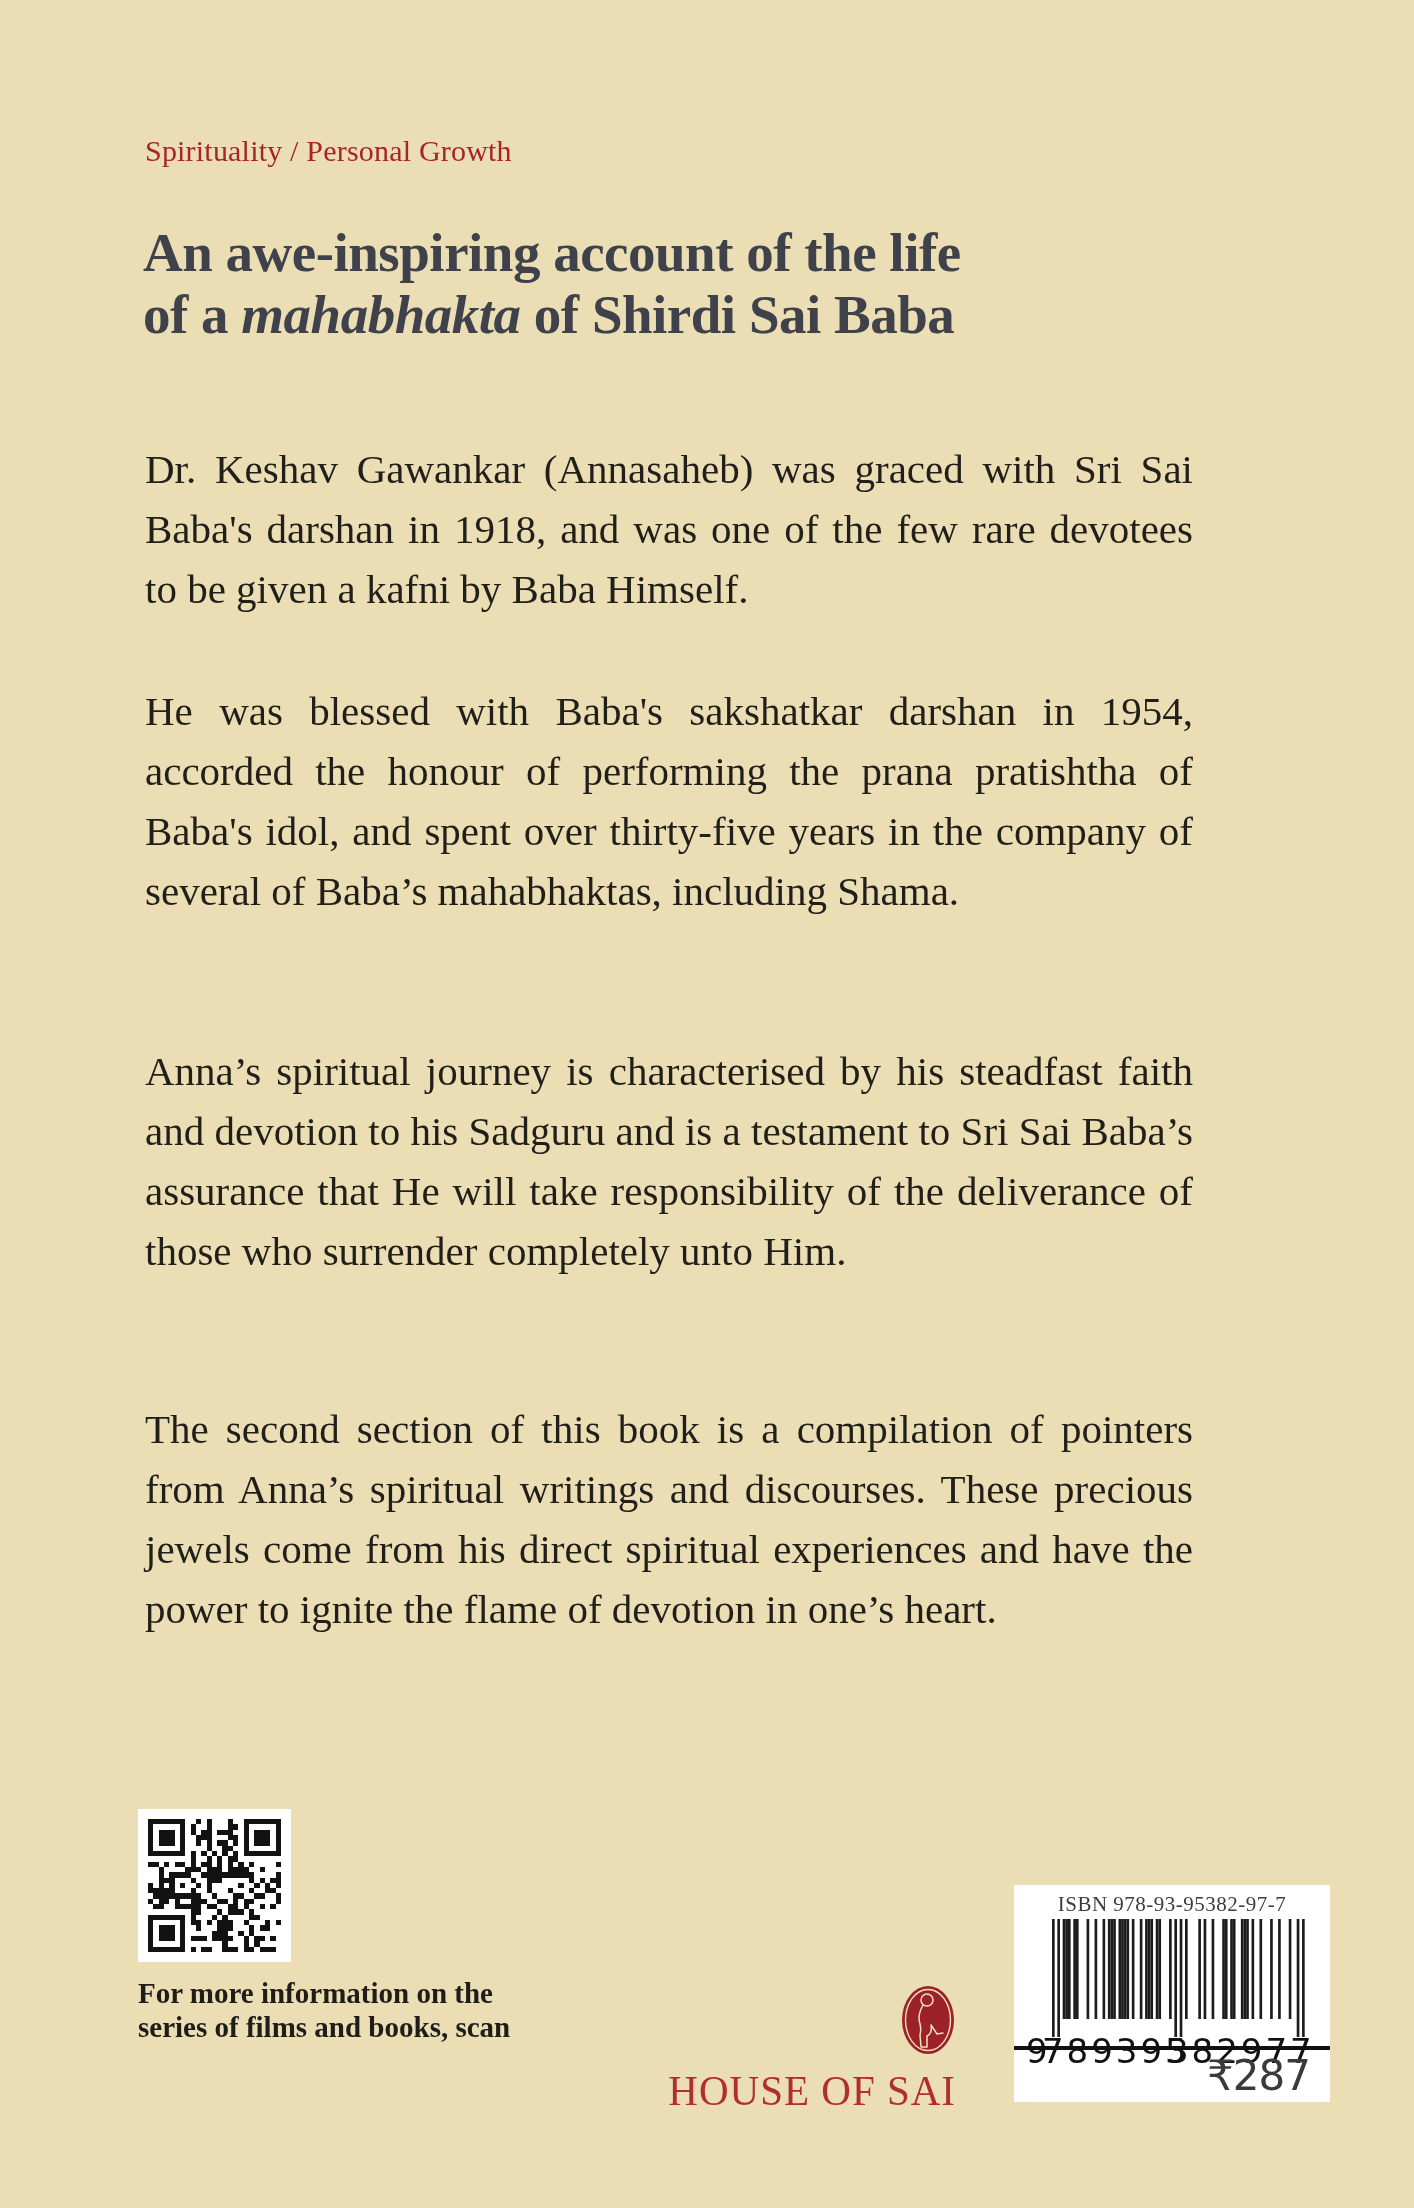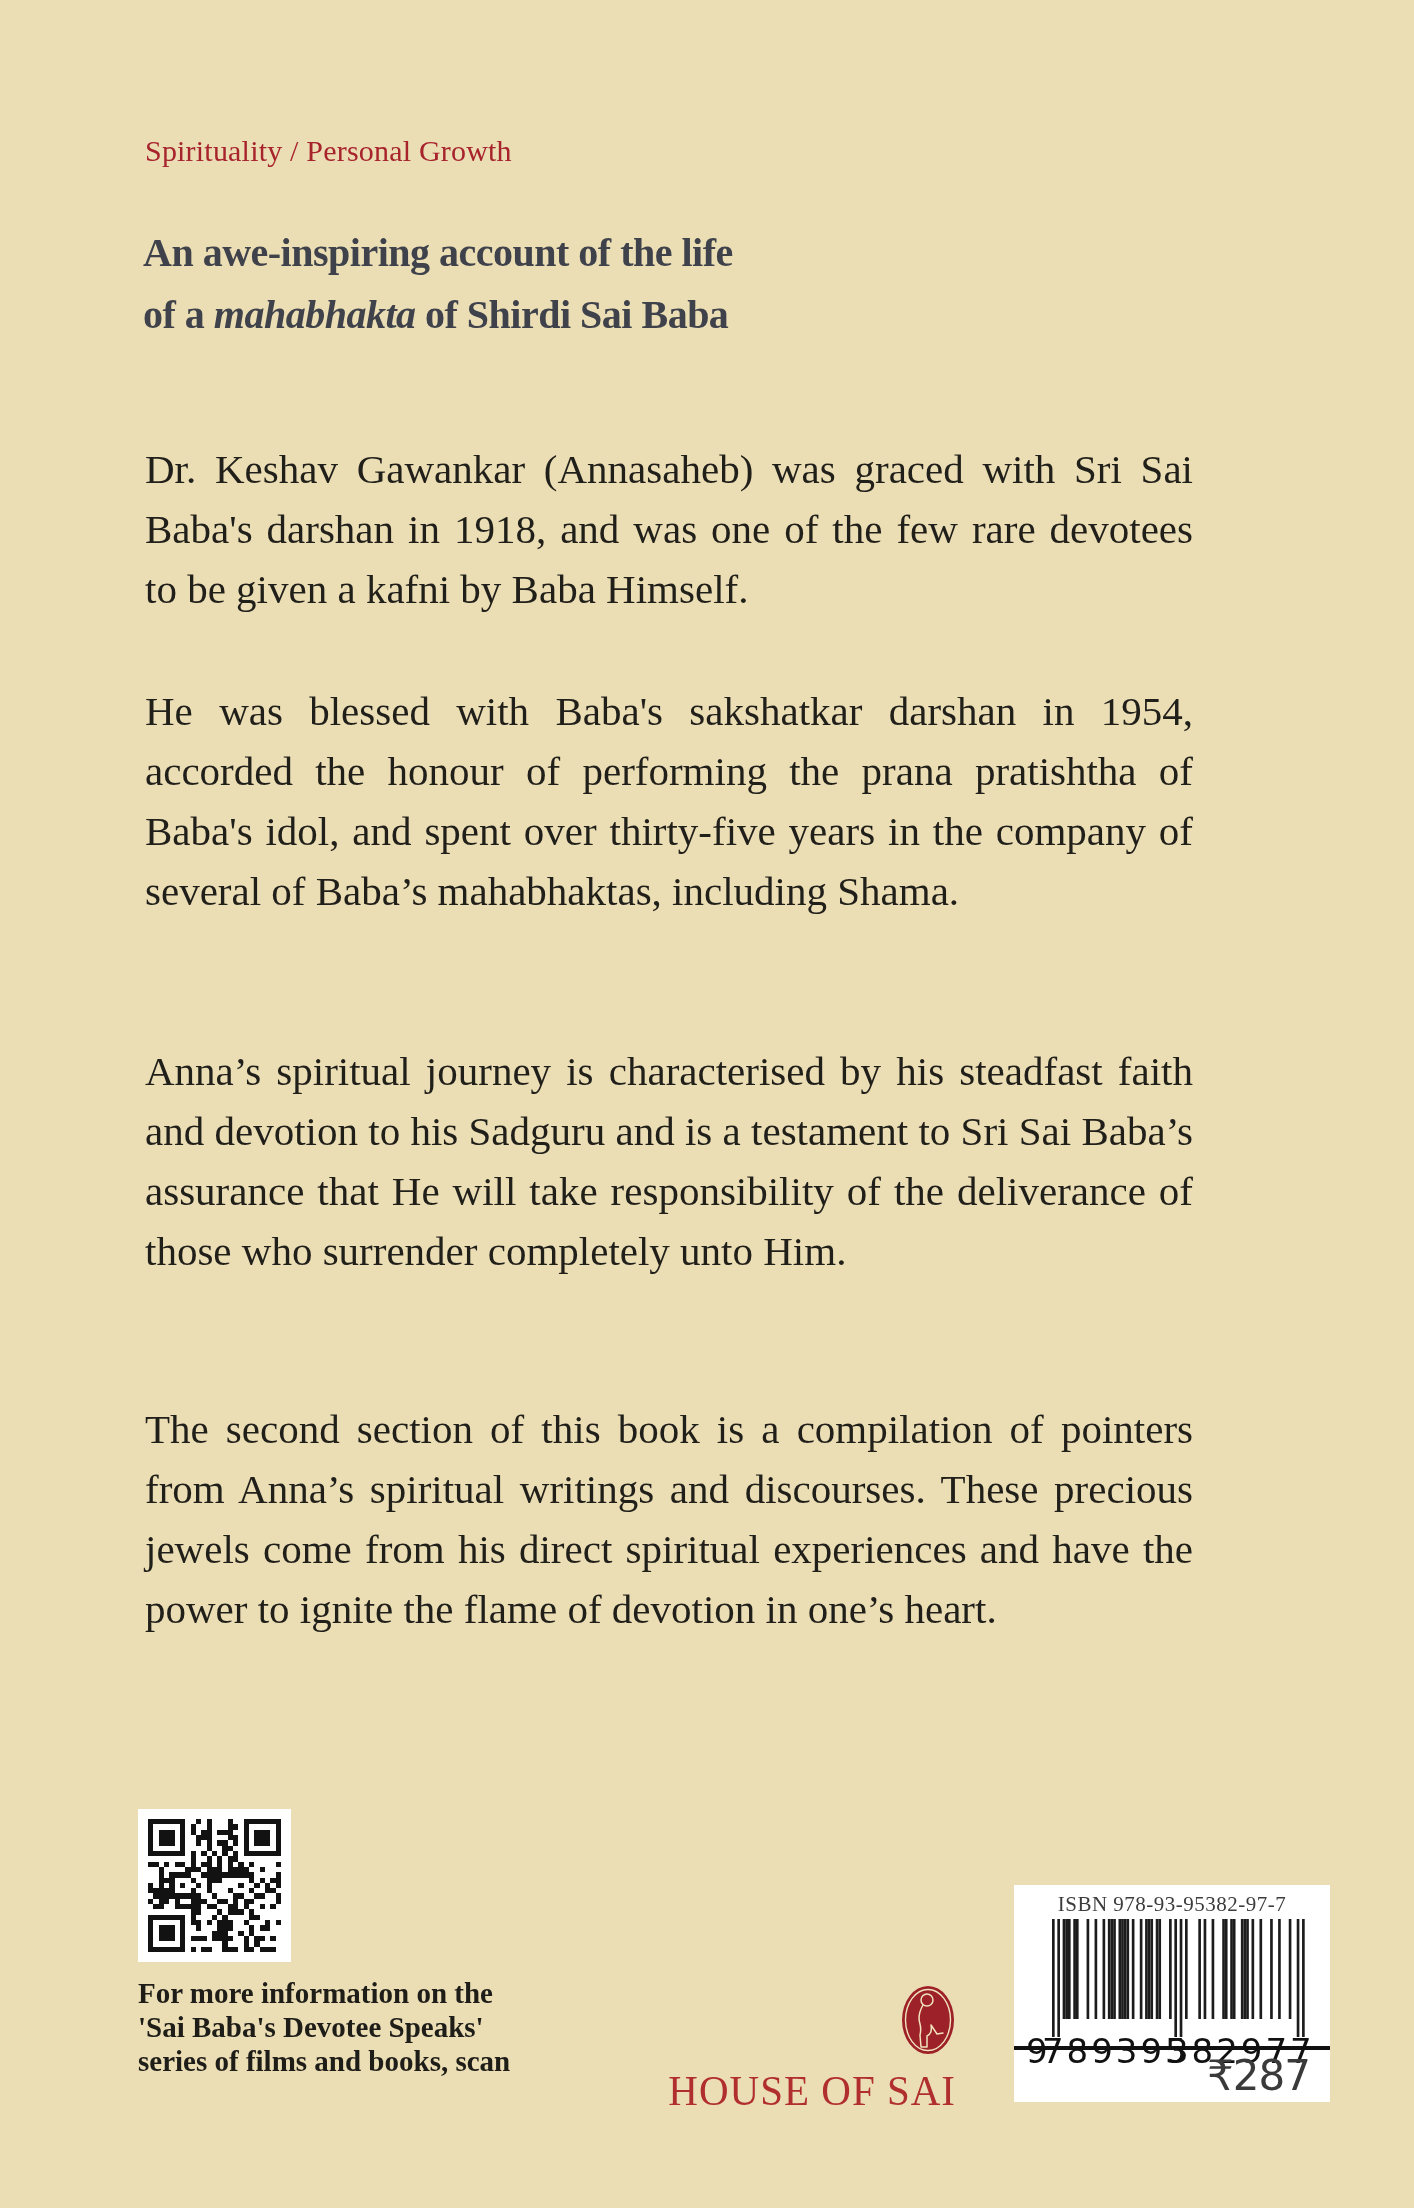--- a/index.html
+++ b/index.html
@@ -14,21 +14,21 @@
 
   .category{
     left:145px;top:134px;
     font-size:30px;
     color:#a8242d;
     letter-spacing:0.2px;
   }
   .heading{
     left:143px;top:222px;
     width:1100px;
-    font-size:40px;
+    font-size:55px;
     font-weight:bold;
     color:#3f424a;
     line-height:62px;
     letter-spacing:-0.5px;
   }
   .heading .it{font-style:italic;}
 
   .bodycol{
     left:145px;
     width:1048px;
@@ -416,21 +416,20 @@
       <rect x="18" y="24" width="1" height="1" fill="#121212"></rect>
       <rect x="19" y="24" width="1" height="1" fill="#121212"></rect>
       <rect x="21" y="24" width="1" height="1" fill="#121212"></rect>
       <rect x="22" y="24" width="1" height="1" fill="#121212"></rect>
       <rect x="23" y="24" width="1" height="1" fill="#121212"></rect>
     </svg>
 </div>
 
 <div class="abs qr-caption">
   <div>For more information on the</div>
-  <div>'Sai Baba's Devotee Speaks'</div>
   <div>series of films and books, scan</div>
 </div>
 
 <div class="abs logo">
   <svg width="56" height="74" viewBox="0 0 56 74">
     <ellipse cx="28" cy="36" rx="26" ry="34" fill="#9d2128"></ellipse>
     <ellipse cx="28" cy="36" rx="22.5" ry="30.5" fill="none" stroke="#f0e3bd" stroke-width="1.4"></ellipse>
     <circle cx="27" cy="16" r="6" fill="none" stroke="#f0e3bd" stroke-width="1.5"></circle>
     <path d="M23,21 c-4,7 -5,13 -3,19 c1,4 1,7 0,11 l1,12 l6,0 l0,-11 c4,-2 5,-6 4,-11 l6,9 l6,-1" fill="none" stroke="#f0e3bd" stroke-width="1.5" stroke-linecap="round" stroke-linejoin="round"></path>
   </svg>

